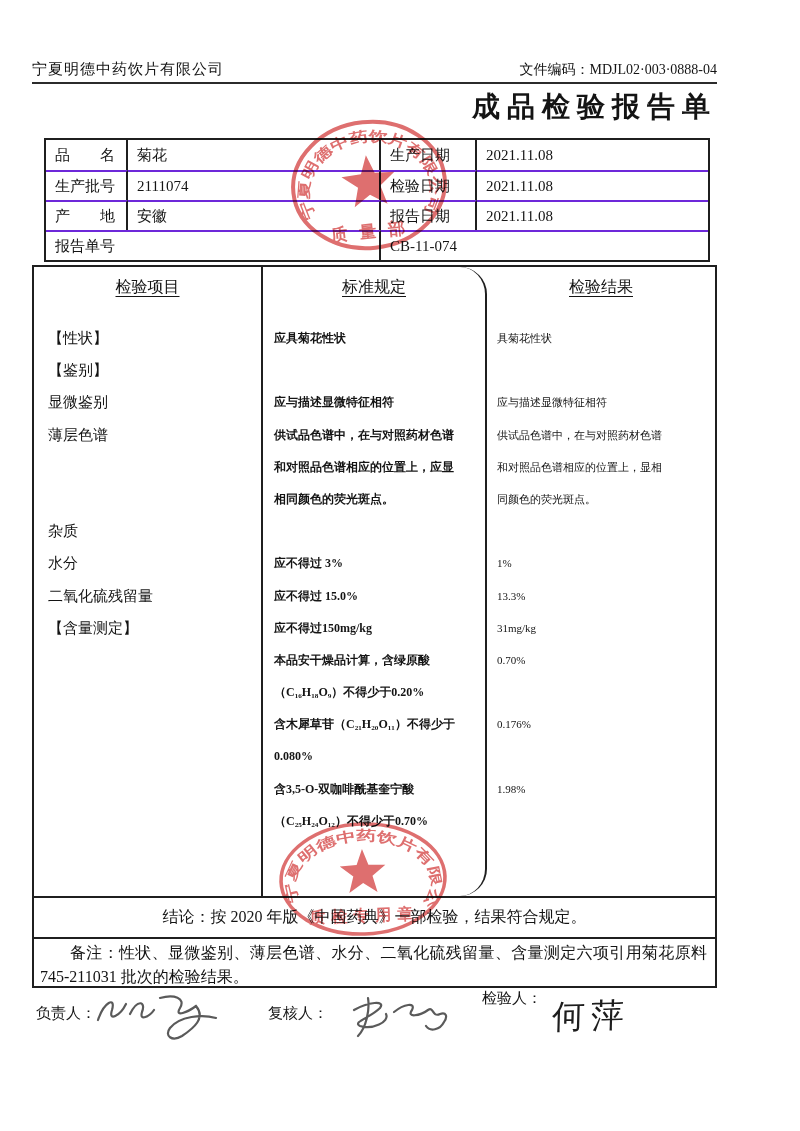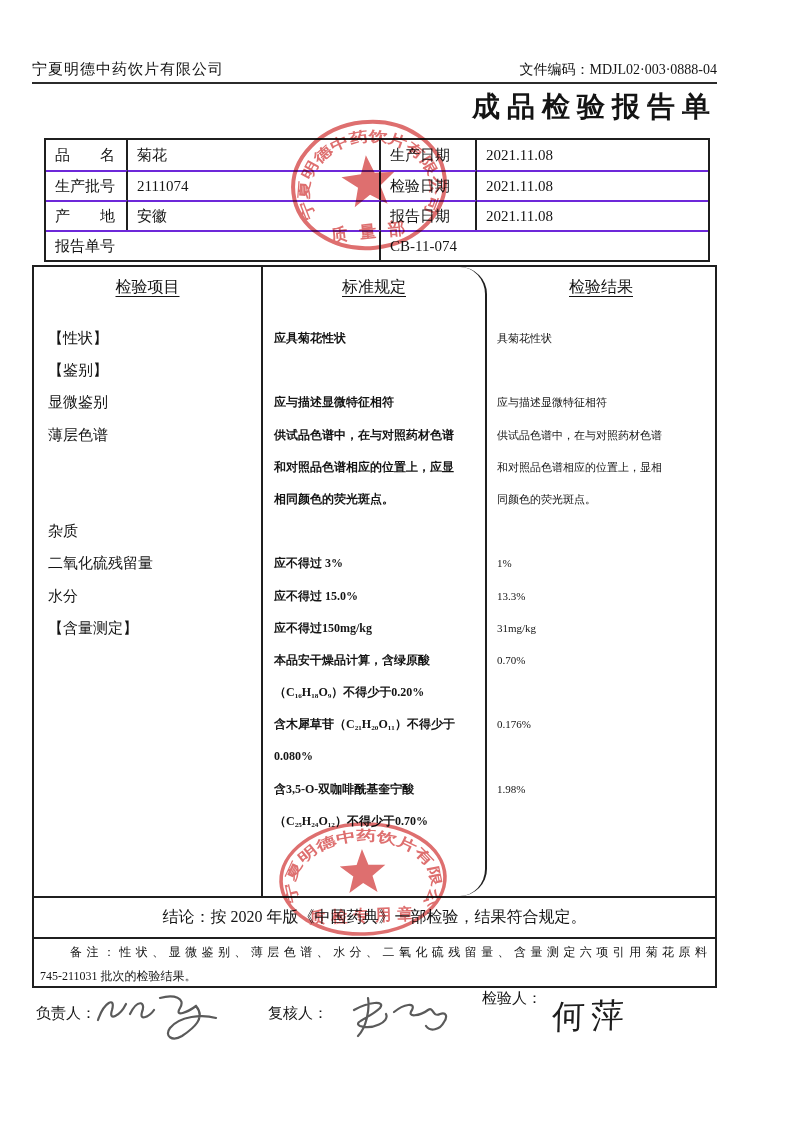--- a/index.html
+++ b/index.html
@@ -46,21 +46,21 @@
   .tline{height:32.2px; line-height:32.2px; white-space:nowrap;}
   
   .conclusion{
     left:32px; top:898px; width:685px; height:41px; box-sizing:border-box;
     border:2px solid #1f1f1f; border-top:none;
     display:flex; align-items:center; justify-content:center; font-size:16px;
   }
   .remarks{
     left:32px; top:939px; width:685px; height:49px; box-sizing:border-box;
     border:2px solid #1f1f1f; border-top:none;
-    padding:1px 8px 0 6px; font-size:12px;
+    padding:1px 8px 0 6px; font-size:16px;
   }
   .remark1{line-height:25px; text-indent:30px; text-align:justify; text-align-last:justify;}
   .remark2{line-height:23px;}
   
   .siglabel{font-size:15px;text-align:center;}
   .sig-name{font-family:"DejaVu Sans",sans-serif; font-size:33px; color:#1d1d1d;
             transform:rotate(-1.5deg) skewX(-3deg); display:inline-block; letter-spacing:6px;}
   .scribble{stroke:#5a5a5a; stroke-width:2.2; fill:none; stroke-linecap:round;}
   
   .stamp{pointer-events:none; mix-blend-mode:multiply; opacity:0.85;}
@@ -100,22 +100,22 @@
     <div class="mcol mcol1">
       <div class="mhead">检验项目</div>
       <div class="mlines">
           <div class="tline">【性状】</div>
           <div class="tline">【鉴别】</div>
           <div class="tline">显微鉴别</div>
           <div class="tline">薄层色谱</div>
           <div class="tline"></div>
           <div class="tline"></div>
           <div class="tline">杂质</div>
+          <div class="tline">水分</div>
           <div class="tline">二氧化硫残留量</div>
-          <div class="tline">水分</div>
           <div class="tline">【含量测定】</div>
           <div class="tline"></div>
           <div class="tline"></div>
           <div class="tline"></div>
           <div class="tline"></div>
           <div class="tline"></div>
         </div>
     </div>
     <div class="mcol mcol2">
       <div class="mhead">标准规定</div>

